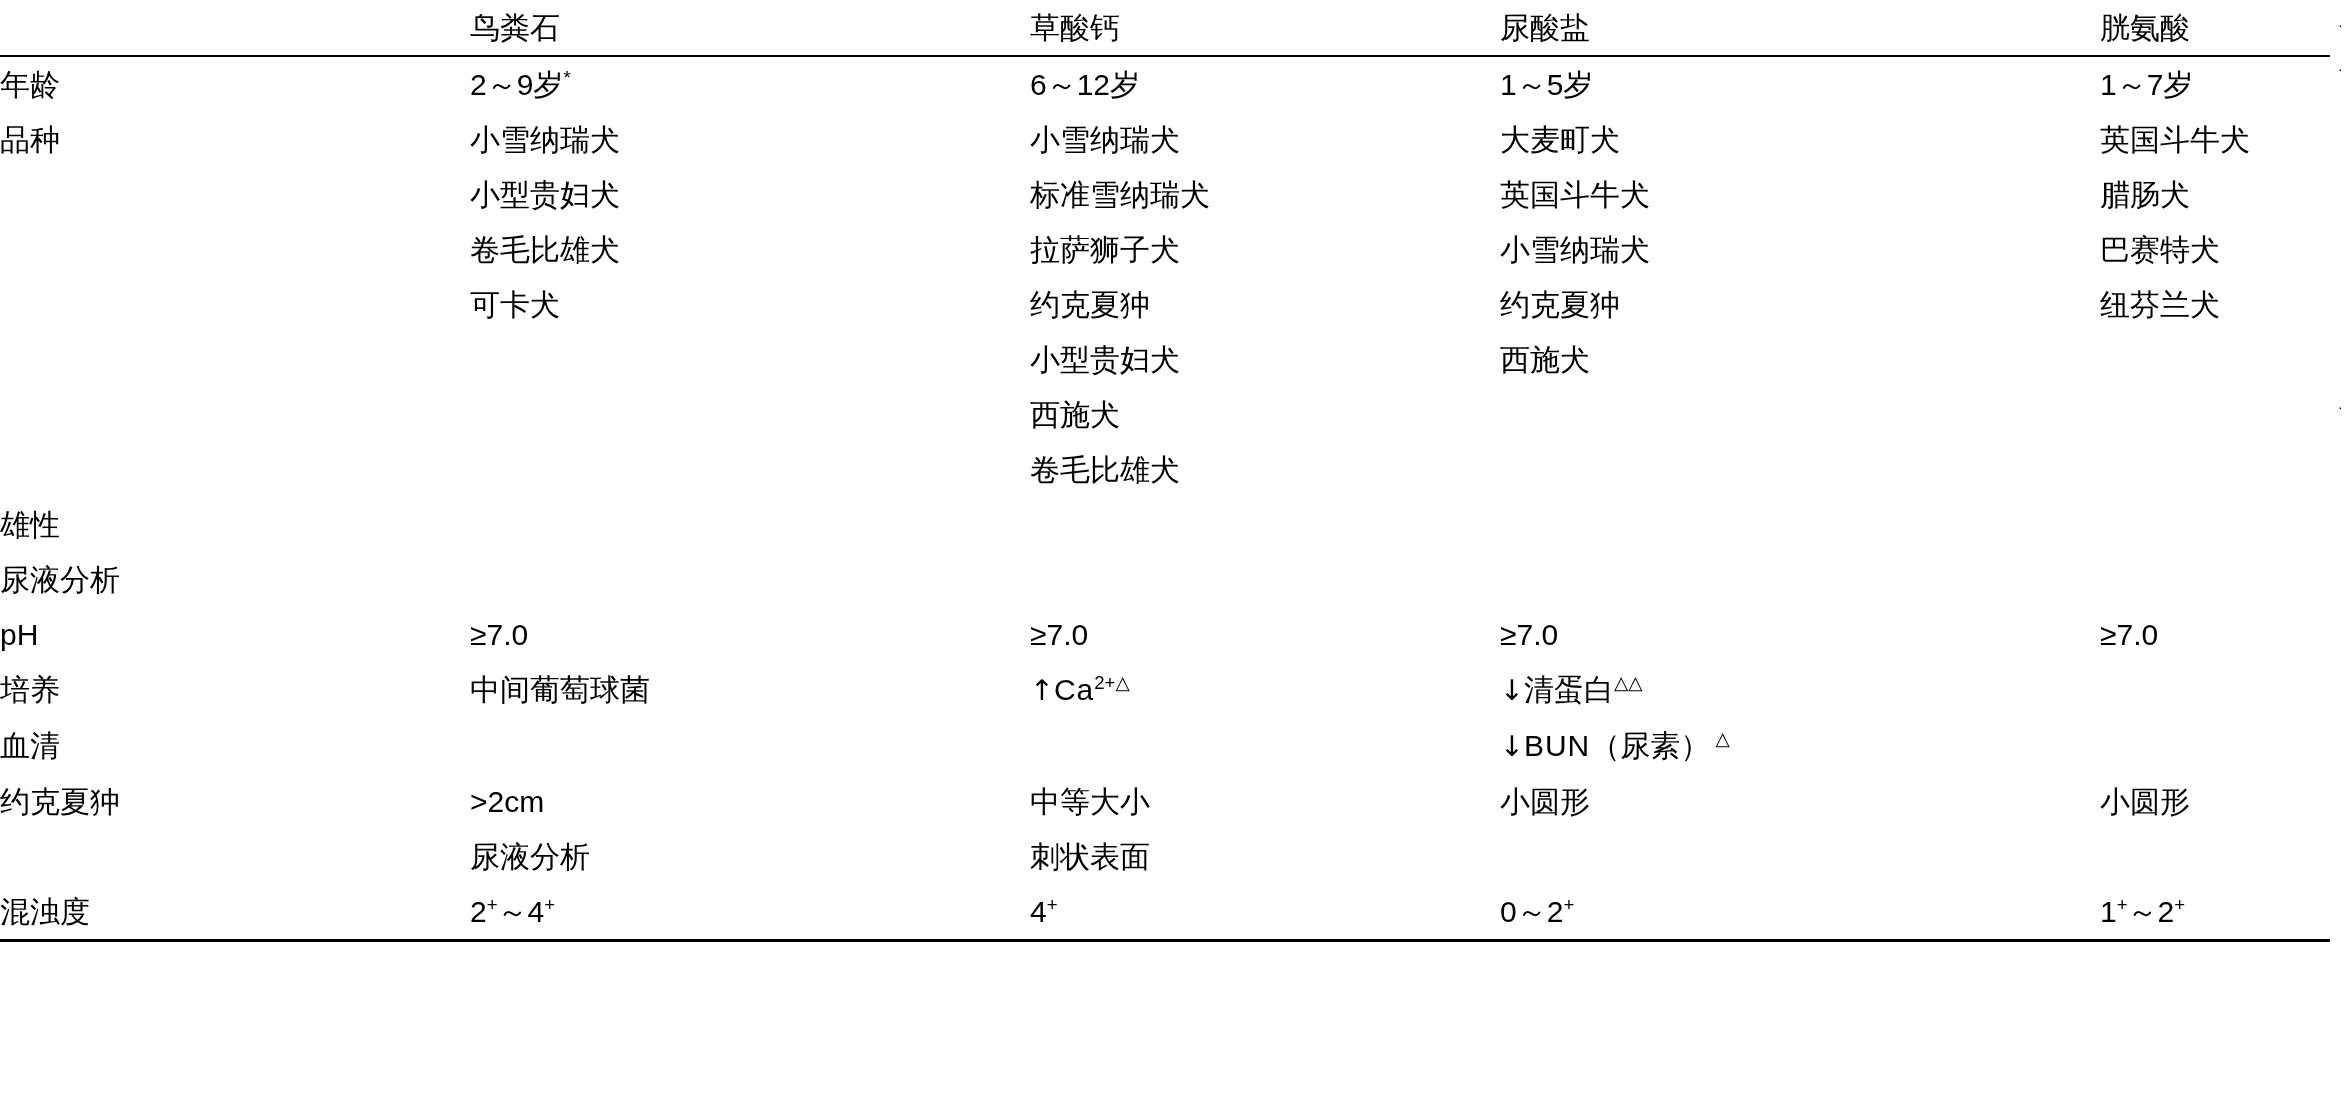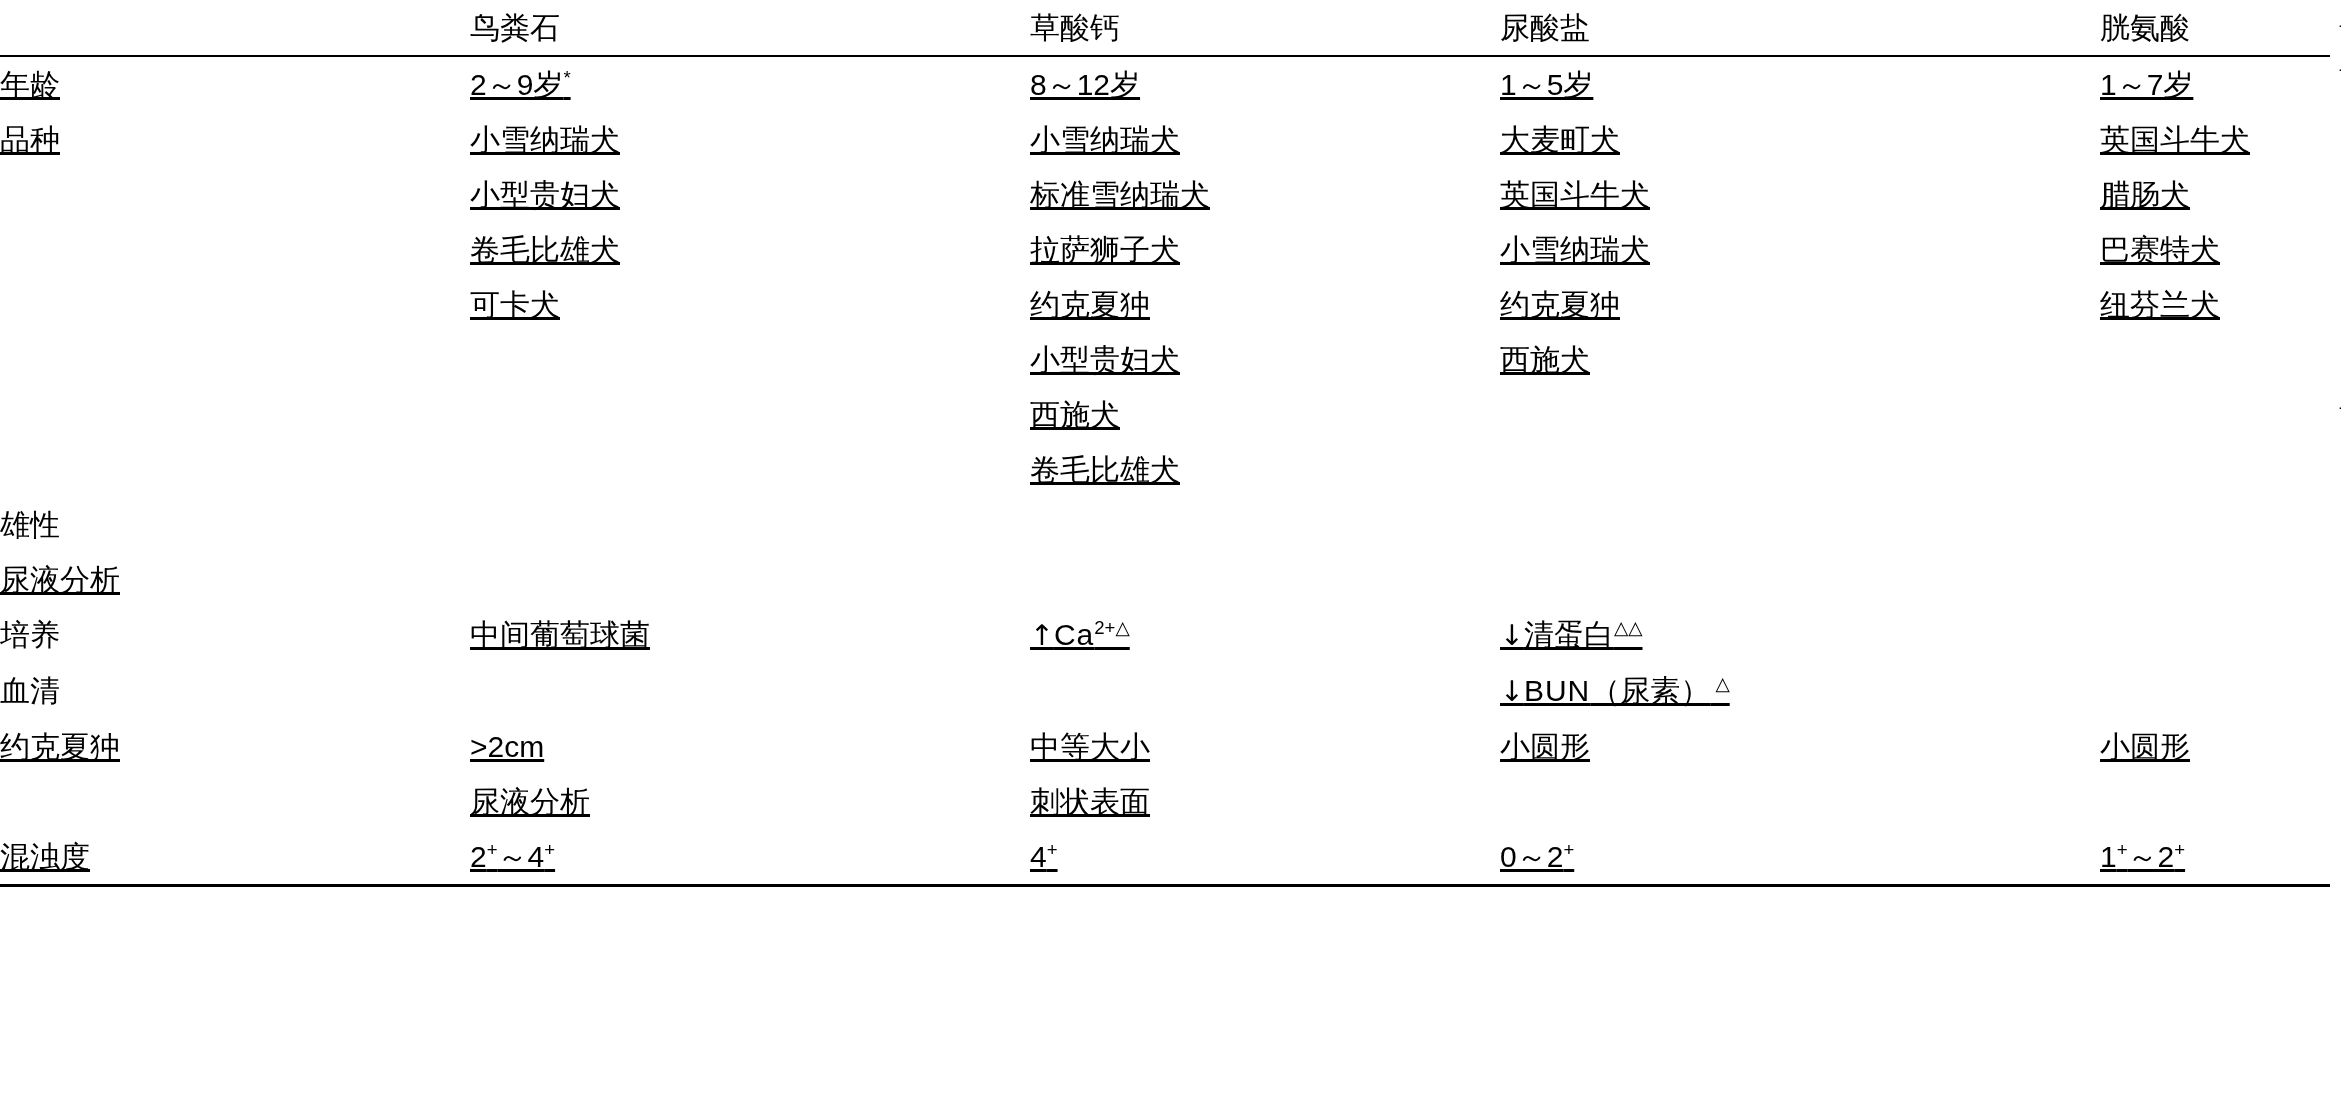--- a/index.html
+++ b/index.html
@@ -52,21 +52,20 @@
     border-bottom: 2px solid #000;
   }
   .rule-bottom td {
     border-bottom: 3px solid #000;
   }
   .hdr-label {
     padding-left: 2px;
   }
   .cell-pad {
     padding-left: 2px;
-    text-decoration: underline;
   }
   .indent {
     padding-left: 34px;
   }
   .multi div {
     line-height: 55px;
     height: 55px;
     white-space: nowrap;
   }
   sup {
@@ -108,21 +107,21 @@
           <th class="hdr-label">草酸钙</th>
           <th class="hdr-label">尿酸盐</th>
           <th class="hdr-label">胱氨酸</th>
         </tr>
       </thead>
       <tbody>
 
         <tr>
           <td class="cell-pad">年龄</td>
           <td class="cell-pad">2～9岁<sup>*</sup></td>
-          <td class="cell-pad">8～12岁</td>
+          <td class="cell-pad">6～12岁</td>
           <td class="cell-pad">1～5岁</td>
           <td class="cell-pad">1～7岁</td>
         </tr>
 
         <tr>
           <td class="cell-pad">品种</td>
           <td class="cell-pad multi">
             <div>小雪纳瑞犬</div>
             <div>小型贵妇犬</div>
             <div>卷毛比雄犬</div>
@@ -163,20 +162,27 @@
         </tr>
 
         <tr>
           <td class="cell-pad">尿液分析</td>
           <td></td>
           <td></td>
           <td></td>
           <td></td>
         </tr>
 
+        <tr>
+          <td class="indent">pH</td>
+          <td class="cell-pad">≥7.0</td>
+          <td class="cell-pad">≥7.0</td>
+          <td class="cell-pad">≥7.0</td>
+          <td class="cell-pad">≥7.0</td>
+        </tr>
 
 
         <tr>
           <td class="indent">培养</td>
           <td class="cell-pad">中间葡萄球菌</td>
           <td class="cell-pad"><span class="arrow">↑</span><span class="spaced">Ca</span><sup>2+△</sup></td>
           <td class="cell-pad"><span class="arrow">↓</span>清蛋白<sup>△△</sup></td>
           <td></td>
         </tr>
 

